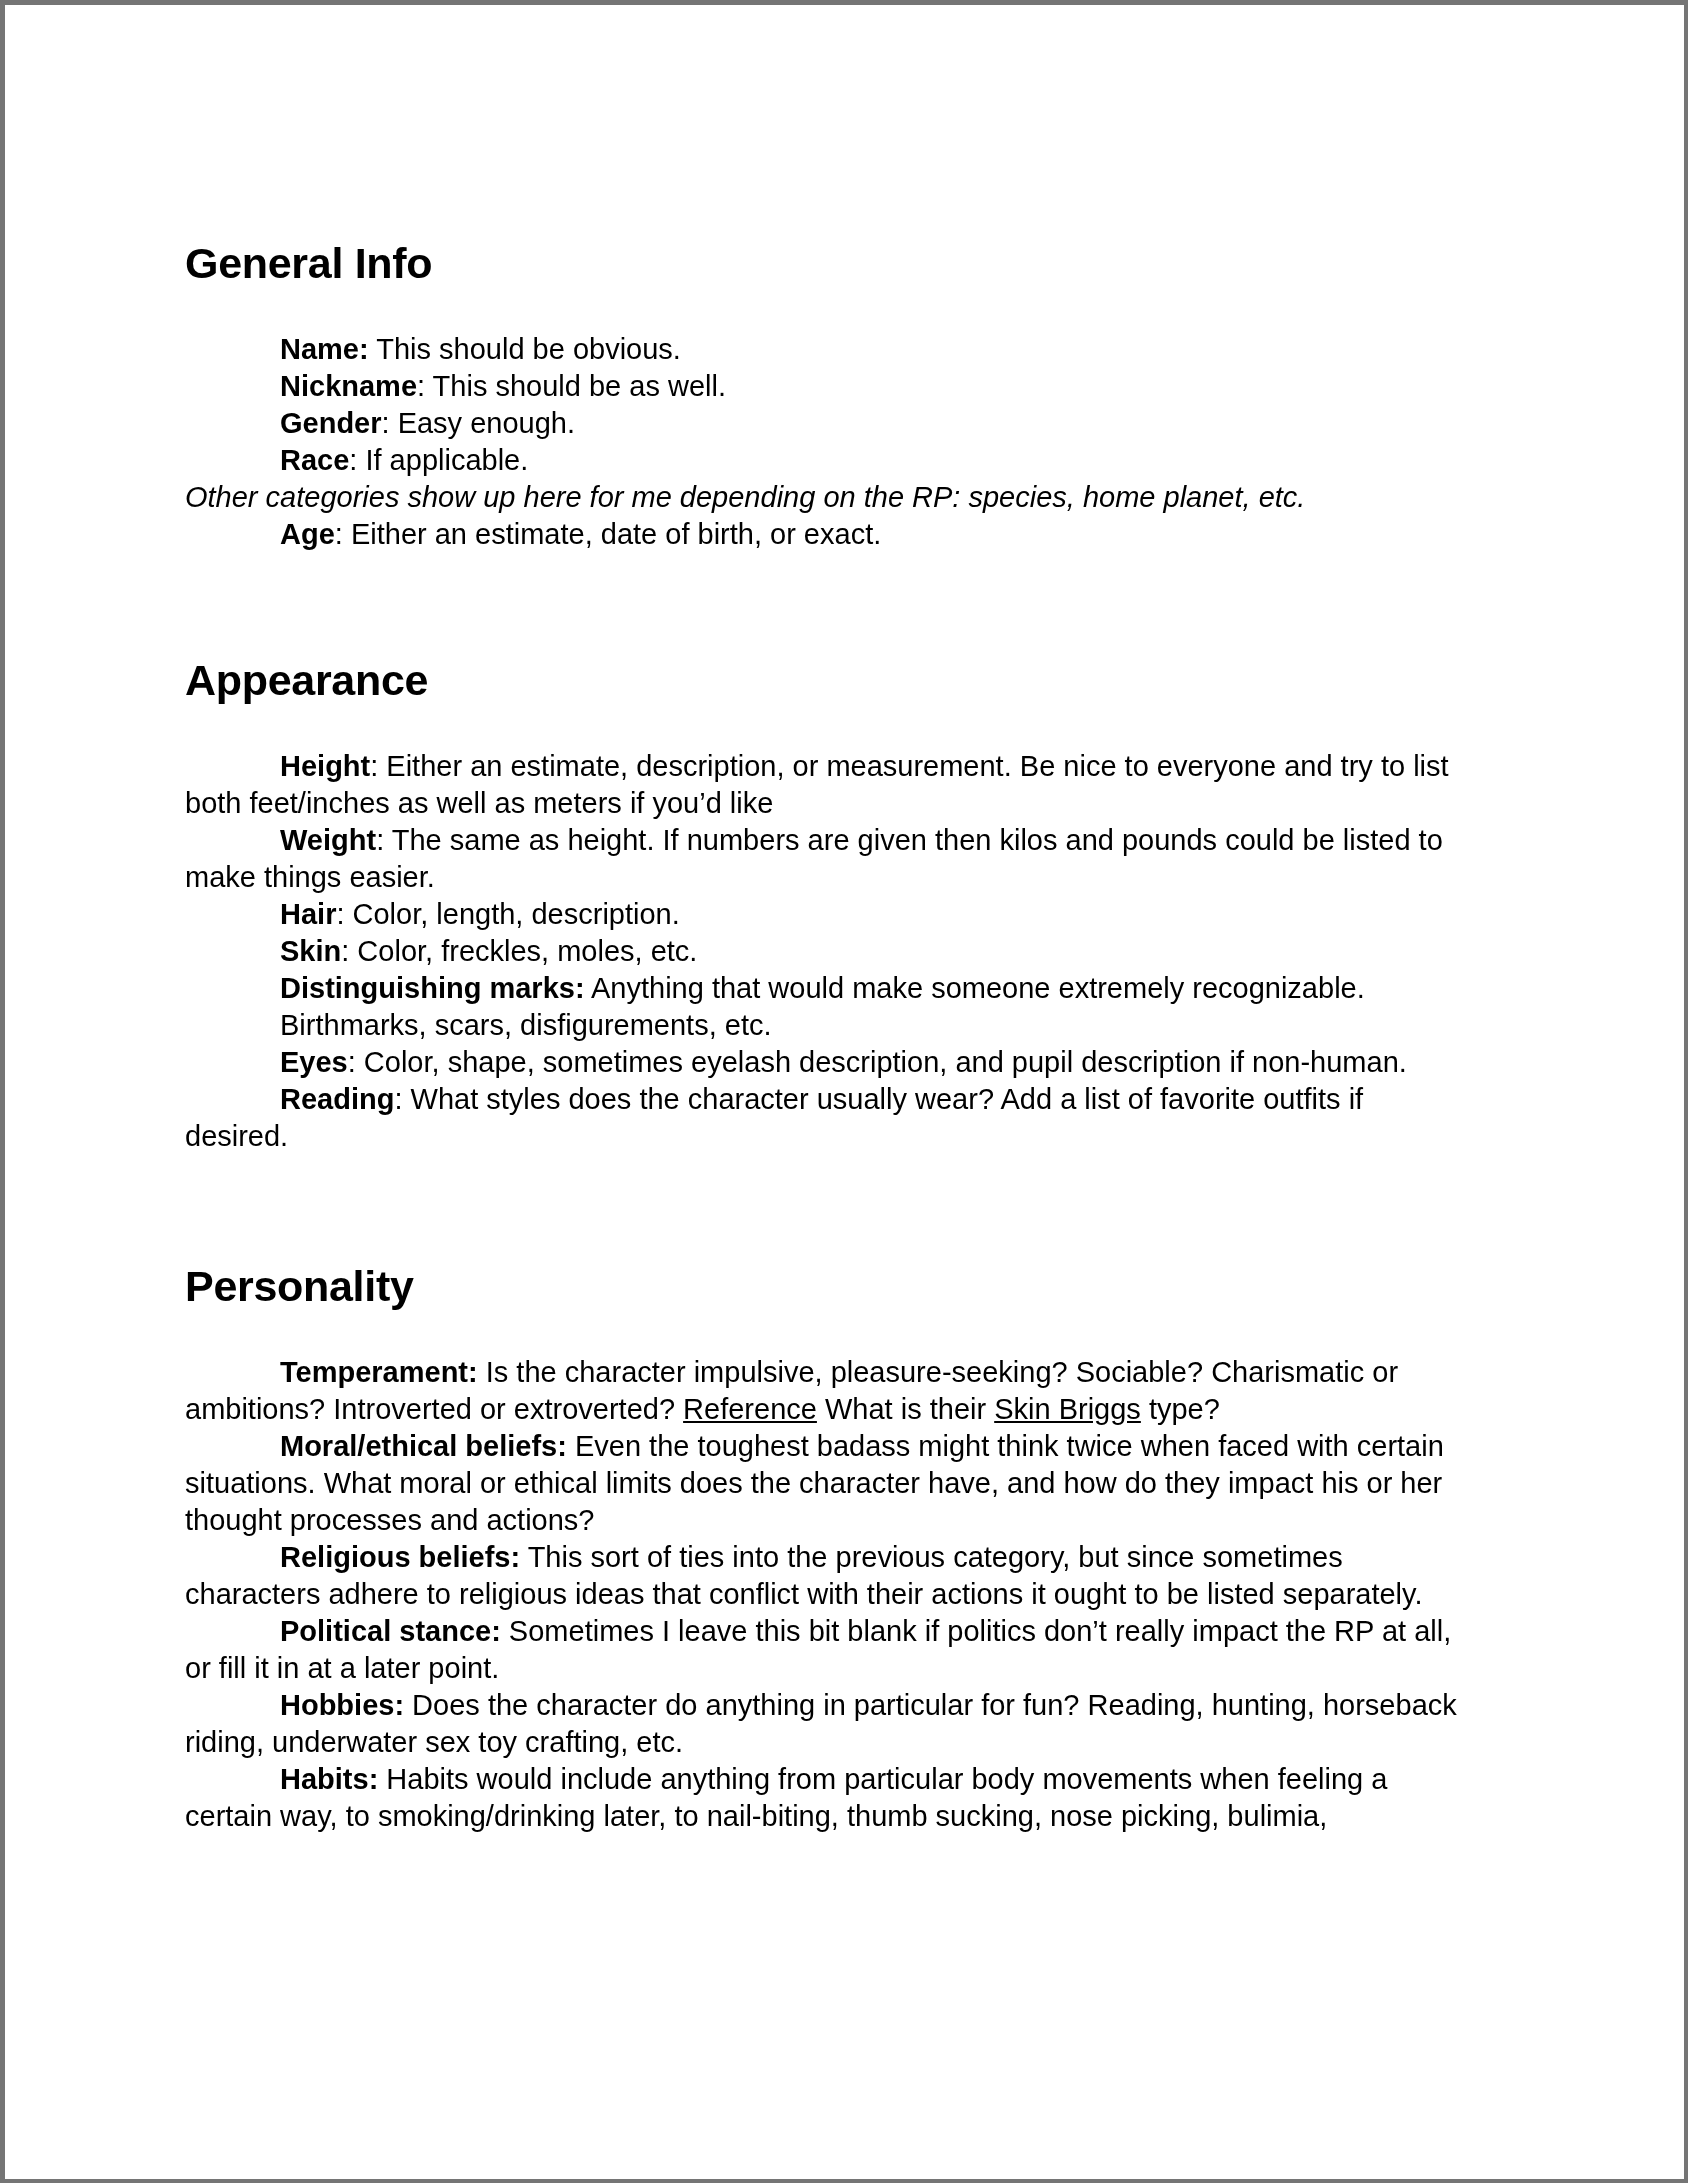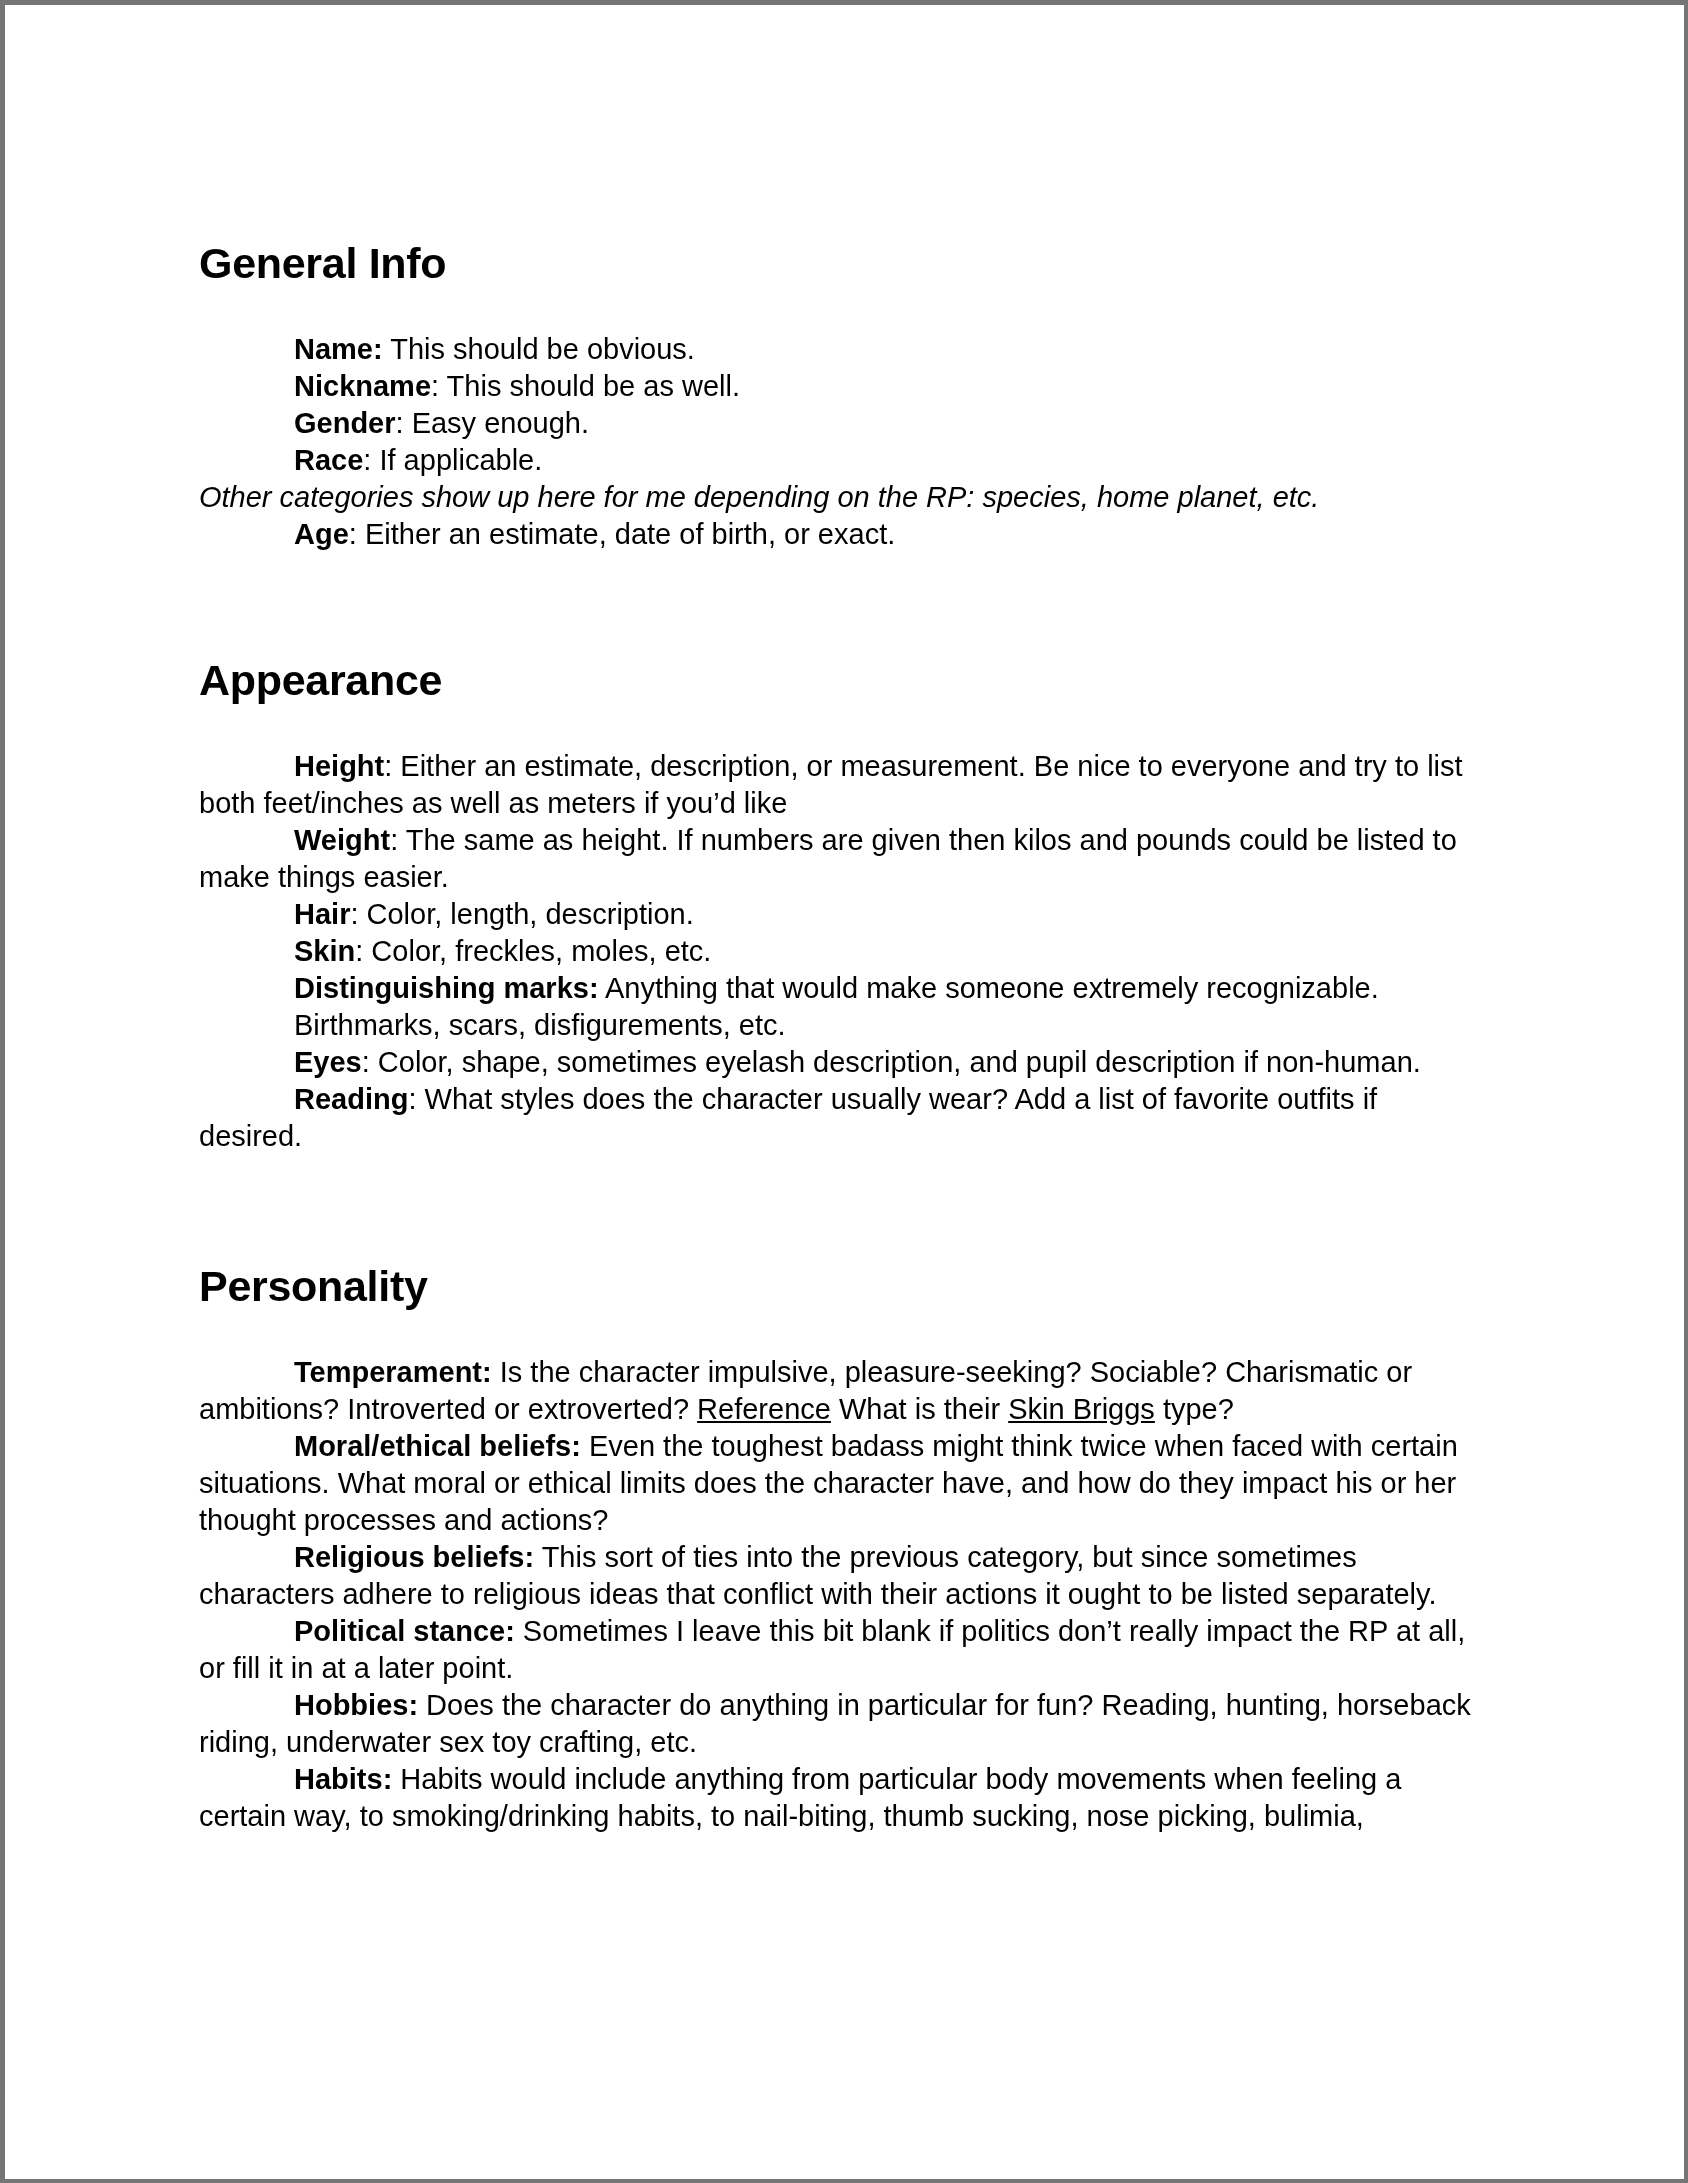--- a/index.html
+++ b/index.html
@@ -12,21 +12,21 @@
     width: 1689px;
     height: 2184px;
     box-sizing: border-box;
     background: #ffffff;
     border: 5px solid #757575;
     overflow: hidden;
     font-family: "Liberation Serif", "DejaVu Serif", serif;
   }
   .doc-body {
     position: absolute;
-    left: 194px;
+    left: 180px;
     top: 234px;
     width: 1277px;
   }
   h2.section-heading {
     font-family: "Liberation Sans", "DejaVu Sans", sans-serif;
     font-weight: bold;
     font-size: 43px;
     line-height: 1.12;
     color: #000000;
     margin: 0;
@@ -121,18 +121,18 @@
       <p class="para"><b class="lbl">Temperament:</b><span> Is the character impulsive, pleasure-seeking? Sociable? Charismatic or ambitions? Introverted or extroverted? </span><a class="doclink" href="#">Reference</a><span> What is their </span><a class="doclink" href="#">Skin Briggs</a><span> type?</span></p>
 
       <p class="para"><b class="lbl">Moral/ethical beliefs:</b><span> Even the toughest badass might think twice when faced with certain situations. What moral or ethical limits does the character have, and how do they impact his or her thought processes and actions?</span></p>
 
       <p class="para"><b class="lbl">Religious beliefs:</b><span> This sort of ties into the previous category, but since sometimes characters adhere to religious ideas that conflict with their actions it ought to be listed separately.</span></p>
 
       <p class="para"><b class="lbl">Political stance:</b><span> Sometimes I leave this bit blank if politics don’t really impact the RP at all, or fill it in at a later point.</span></p>
 
       <p class="para"><b class="lbl">Hobbies:</b><span> Does the character do anything in particular for fun? Reading, hunting, horseback riding, underwater sex toy crafting, etc.</span></p>
 
-      <p class="para"><b class="lbl">Habits:</b><span> Habits would include anything from particular body movements when feeling a certain way, to smoking/drinking habits, to nail-biting, thumb sucking, nose picking, bulimia,</span></p>
+      <p class="para"><b class="lbl">Habits:</b><span> Habits would include anything from particular body movements when feeling a certain way, to smoking/drinking later, to nail-biting, thumb sucking, nose picking, bulimia,</span></p>
     </div>
 
   </div>
 </div>
 
 
 </body></html>

